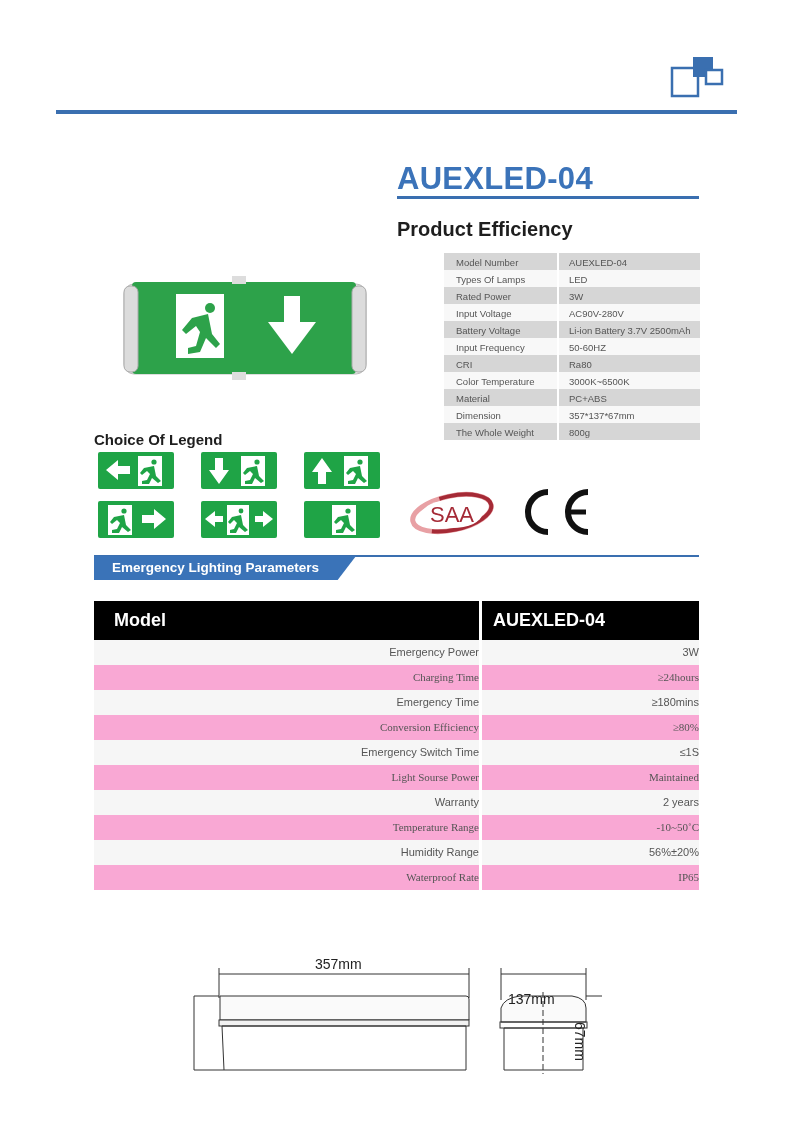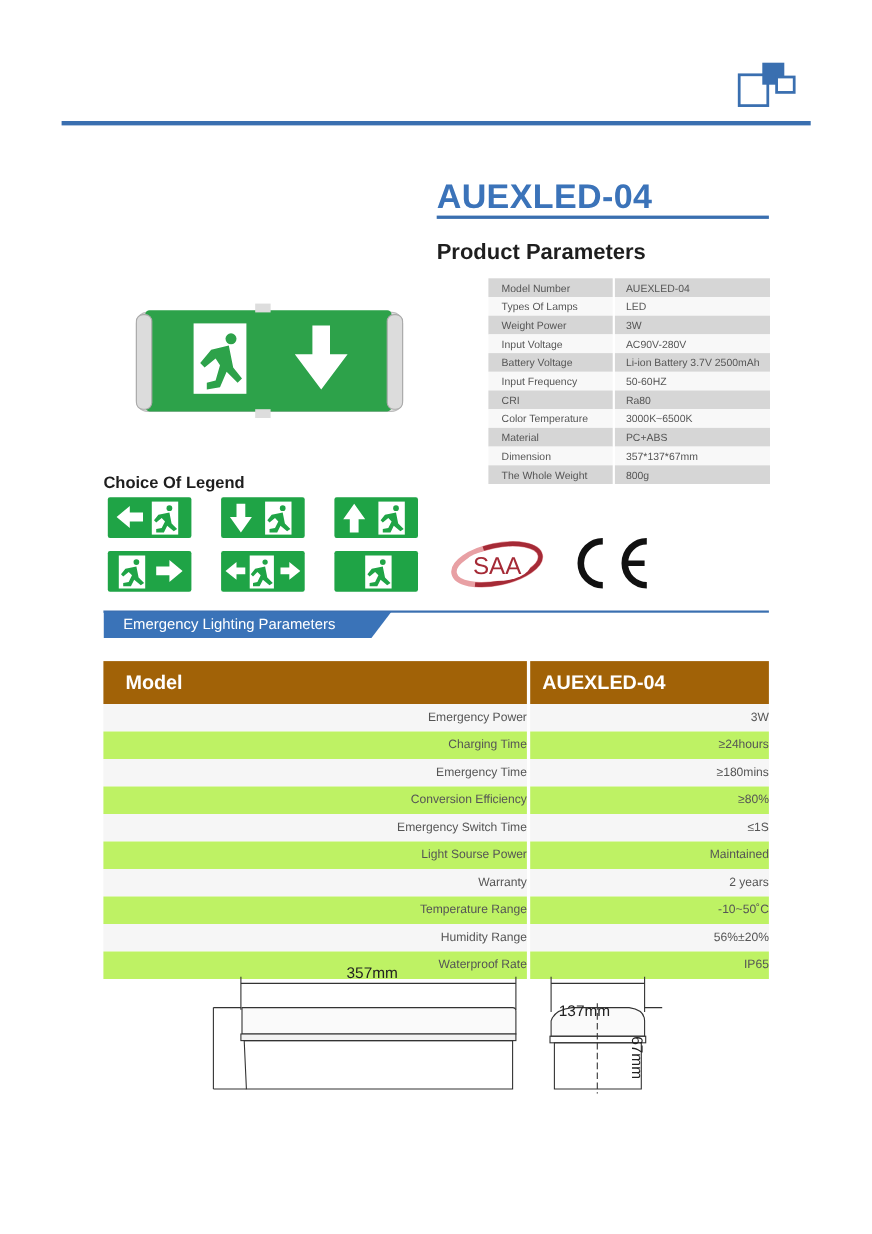--- a/index.html
+++ b/index.html
@@ -34,64 +34,64 @@
 
   
   .legend-title { left: 94px; top: 431px; font-size: 15px; font-weight: bold; color: #1e1e1e; }
   .legend-grid { left: 98px; top: 452px; width: 282px; height: 88px; }
   .sign { position: absolute; width: 76px; height: 37px; background: #1fa446; border-radius: 2px; }
 
   
   .section-rule { left: 94px; top: 555px; width: 605px; height: 2px; background: #3a6fb0; }
   .section-banner { left: 94px; top: 556px; width: 262px; height: 24px; background: #3a73b8;
     clip-path: polygon(0 0, 100% 0, 93% 100%, 0 100%); }
-  .section-banner span { position: absolute; left: 18px; top: 4px; font-size: 13.5px; font-weight: normal; color: #fff; white-space: nowrap; }
+  .section-banner span { position: absolute; left: 18px; top: 4px; font-size: 13.5px; font-weight: bold; color: #fff; white-space: nowrap; }
 
   
   .etable { left: 94px; top: 601px; width: 605px; }
   .ehead { display: flex; height: 39px; }
-  .ehead div { background: #a16207; color: #fff; font-weight: bold; font-size: 18px; line-height: 39px; }
+  .ehead div { background: #000000; color: #fff; font-weight: bold; font-size: 18px; line-height: 39px; }
   .ehead .el { width: 385px; padding-left: 20px; }
   .ehead .ev { flex: 1; margin-left: 3px; padding-left: 11px; }
   .erow { display: flex; height: 25px; }
   .erow div { font-size: 11px; line-height: 25px; color: #555; text-align: right; }
   .erow .el { width: 385px; padding-left: 15px; }
   .erow .ev { flex: 1; margin-left: 3px; padding-left: 11px; }
   .erow.light div { background: #f6f6f6; }
-  .erow.shade div { background: #bef264; }
-
-  
-  .dims { left: 190px; top: 868px; width: 440px; height: 135px; }
+  .erow.shade div { background: #f9a8d4; font-family: Liberation Serif, serif; }
+
+  
+  .dims { left: 190px; top: 948px; width: 440px; height: 135px; }
   .dim-label { position: absolute; font-size: 14px; color: #222; }
 </style>
 </head>
 <body>
 
 <svg class="abs logo" viewBox="0 0 60 46">
   <rect x="4" y="14" width="26" height="28" fill="none" stroke="#3a6fb0" stroke-width="2.5"></rect>
   <rect x="25" y="3" width="20" height="20" fill="#3a6fb0"></rect>
   <rect x="38" y="16" width="16" height="14" fill="#fff" stroke="#3a6fb0" stroke-width="2.5"></rect>
 </svg>
 <div class="abs top-rule"></div>
 
 <div class="abs product-title">AUEXLED-04</div>
 <div class="abs title-rule"></div>
-<div class="abs params-heading">Product Parameters</div>
+<div class="abs params-heading">Product Efficiency</div>
 
 <div class="abs ptable">
   <div class="prow shade">
       <div class="pl">Model Number</div>
       <div class="pv">AUEXLED-04</div>
     </div>
   <div class="prow light">
       <div class="pl">Types Of  Lamps</div>
       <div class="pv">LED</div>
     </div>
   <div class="prow shade">
-      <div class="pl">Weight Power</div>
+      <div class="pl">Rated Power</div>
       <div class="pv">3W</div>
     </div>
   <div class="prow light">
       <div class="pl">Input Voltage</div>
       <div class="pv">AC90V-280V</div>
     </div>
   <div class="prow shade">
       <div class="pl">Battery Voltage</div>
       <div class="pv">Li-ion Battery 3.7V 2500mAh</div>
     </div>

